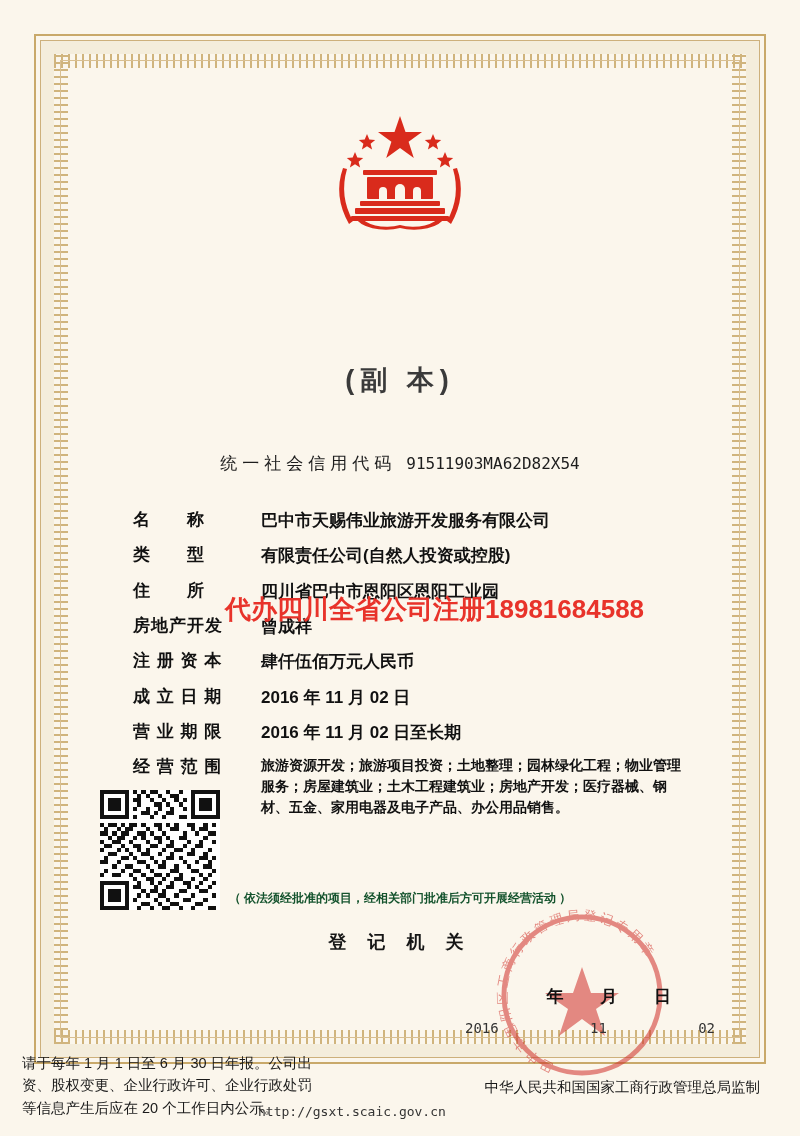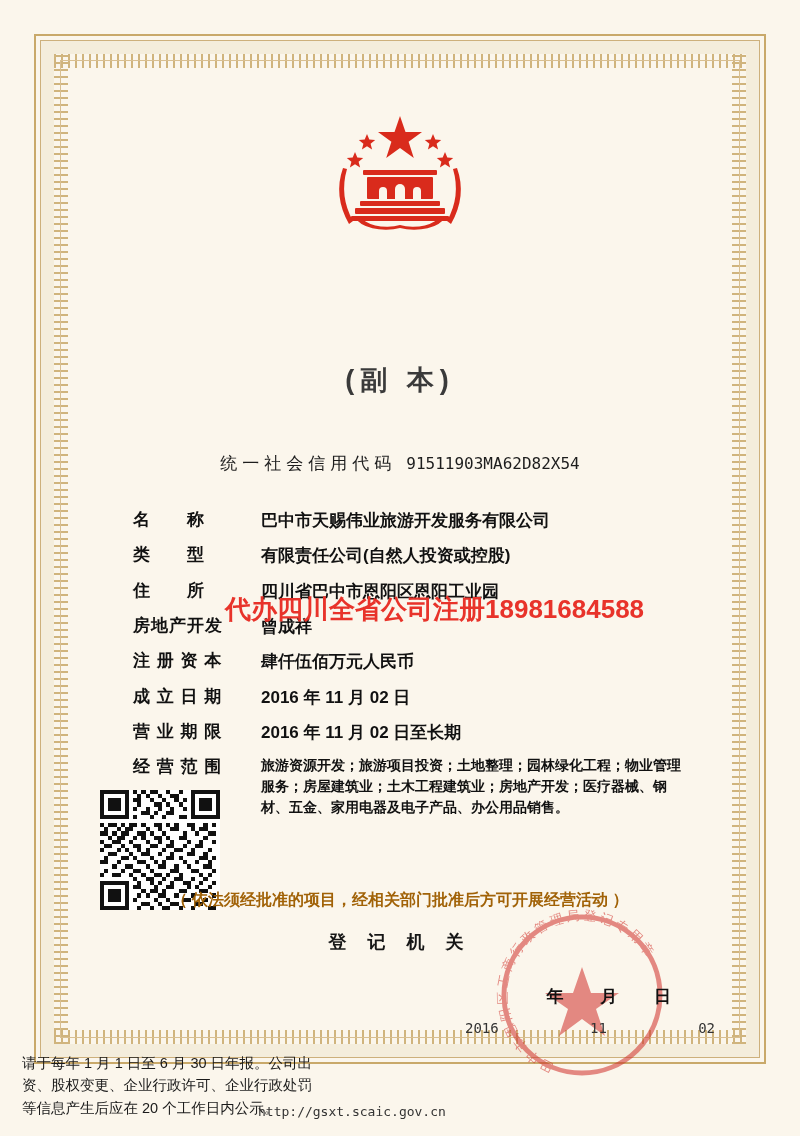--- a/index.html
+++ b/index.html
@@ -105,21 +105,21 @@
   .qr{
     position:absolute;left:100px;top:790px;
     width:120px;height:120px;
     background:#fff;
   }
   .qr svg{display:block;}
 
   .note{
     position:absolute;left:0;right:0;top:890px;
     text-align:center;
-    font-size:16px;font-weight:bold;color:#a16207;
+    font-size:12px;font-weight:bold;color:#14532d;
   }
   .reg-org{
     position:absolute;left:0;right:0;top:930px;
     text-align:center;
     font-size:18px;font-weight:bold;letter-spacing:8px;color:#161616;
   }
 
   .seal{
     position:absolute;left:492px;top:905px;
     width:180px;height:180px;
@@ -458,16 +458,17 @@
   </div>
 
   <div class="date-line">年 月 日</div>
   <div class="date-nums">
     <span>2016</span>
     <span>11</span>
     <span>02</span>
   </div>
 
   <div class="footer-left">请于每年 1 月 1 日至 6 月 30 日年报。公司出资、股权变更、企业行政许可、企业行政处罚等信息产生后应在 20 个工作日内公示。</div>
+  <div class="footer-right">中华人民共和国国家工商行政管理总局监制</div>
   <div class="footer-url">http://gsxt.scaic.gov.cn</div>
 
   <div class="watermark">代办四川全省公司注册18981684588</div>
 </div>
 
 </body></html>

